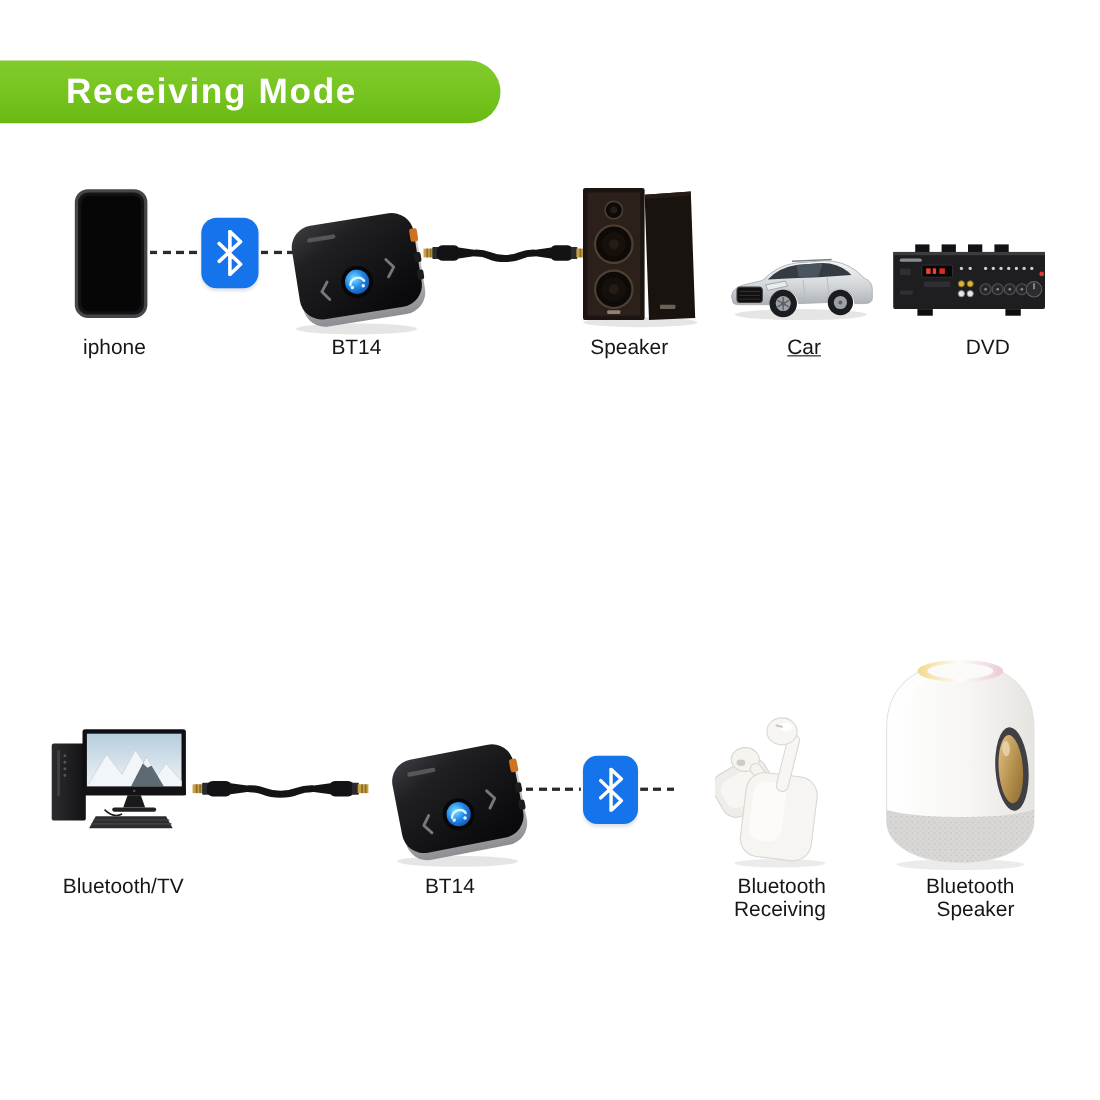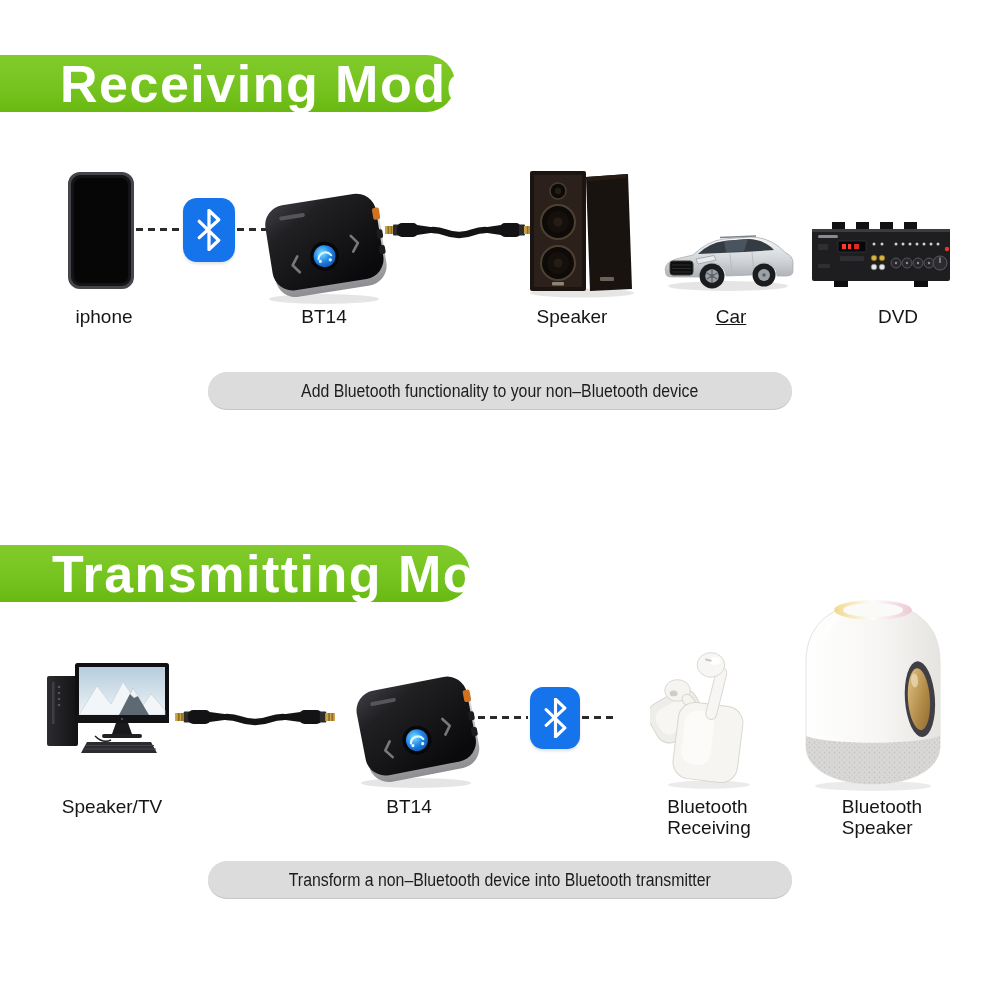--- a/index.html
+++ b/index.html
@@ -3,21 +3,21 @@
 <meta charset="utf-8">
 <style>
   html,body{margin:0;padding:0;background:#fff;}
   .canvas{position:relative;width:1000px;height:1000px;background:#fff;overflow:hidden;
           font-family:"Liberation Sans","DejaVu Sans",sans-serif;}
   .defs{position:absolute;width:0;height:0;}
   .abs{position:absolute;}
   
   .banner{position:absolute;left:0;height:57px;background:linear-gradient(180deg,#81CB2C,var(--green,#76C41F) 55%,#6AB913);
           border-radius:0 29px 29px 0;display:flex;align-items:center;}
-  .banner span{color:var(--bannerText,#fff);font-size:52px;font-weight:700;letter-spacing:1.5px;white-space:nowrap;}
+  .banner span{color:var(--bannerText,#fff);font-size:32px;font-weight:700;letter-spacing:1.5px;white-space:nowrap;}
   .banner1{top:55px;width:455px;}
   .banner1 span{padding-left:60px;}
   .banner2{top:545px;width:470px;}
   .banner2 span{padding-left:52px;}
   
   .pill{position:absolute;left:208px;width:584px;height:38px;border-radius:19px;background:var(--pillBg,#DCDCDC);
         display:flex;align-items:center;justify-content:center;box-shadow:inset 0 -1px 0 #c7c7c7;}
   .pill span{color:var(--pillText,#1C1C1C);font-size:18px;white-space:nowrap;transform:scaleX(0.88);transform-origin:center;}
   .pill1{top:372px;}
   .pill2{top:861px;}
@@ -31,21 +31,21 @@
   .bt-badge{position:absolute;background:var(--blue,#1573EB);display:flex;align-items:center;justify-content:center;
             box-shadow:0 2px 3px rgba(0,0,0,0.12);}
   .badge1{left:183px;top:198px;width:52px;height:64px;border-radius:14px;}
   .badge2{left:530px;top:687px;width:50px;height:62px;border-radius:13px;}
   
   .iphone{left:68px;top:172px;width:66px;height:117px;background:#101012;border:3px solid #46464a;
           border-radius:12px;box-sizing:border-box;box-shadow:inset 0 0 8px rgba(255,255,255,0.06);}
   .iphone .scr{position:absolute;left:3px;top:3px;right:3px;bottom:3px;border-radius:7px;background:#060607;}
   
   .lbl{position:absolute;transform:translateX(-50%);color:var(--labelText,#161616);font-size:19px;
-       line-height:21px;text-align:left;white-space:nowrap;}
+       line-height:21px;text-align:right;white-space:nowrap;}
   .row1{top:306px;}
   .row2{top:796px;}
 </style>
 </head>
 <body>
 
 <div class="canvas">
 
   <svg class="defs" aria-hidden="true">
     <defs>
@@ -249,27 +249,21 @@
       <rect x="104" y="59" width="14" height="6" fill="#0e0e10"></rect>
     </svg>
   </div>
 
   <div class="lbl row1" style="left:104px;">iphone</div>
   <div class="lbl row1" style="left:324px;">BT14</div>
   <div class="lbl row1" style="left:572px;">Speaker</div>
   <div class="lbl row1" style="left:731px;text-decoration:underline;">Car</div>
   <div class="lbl row1" style="left:898px;">DVD</div>
 
-  <div class="pill pill1">
-    <span>Add Bluetooth functionality to your non–Bluetooth device</span>
-  </div>
-
-  <div class="banner banner2">
-    <span>Transmitting Mode</span>
-  </div>
+
 
   <div class="abs" style="left:45px;top:660px;width:137px;height:96px;">
     <svg width="137" height="96" viewBox="0 0 137 96">
       <rect x="2" y="16" width="31" height="70" rx="2" fill="url(#towerG)"></rect>
       <rect x="7" y="22" width="2.5" height="42" fill="#3f3f44"></rect>
       <g fill="#54545c">
         <circle cx="14" cy="27" r="1.3"></circle>
           <circle cx="14" cy="33" r="1.3"></circle>
           <circle cx="14" cy="39" r="1.3"></circle>
           <circle cx="14" cy="45" r="1.3"></circle>
@@ -364,28 +358,25 @@
         <ellipse cx="122" cy="103" rx="15" ry="38" fill="#3f3f44"></ellipse>
         <ellipse cx="121" cy="103" rx="11" ry="31" fill="url(#goldG)"></ellipse>
         <ellipse cx="118" cy="84" rx="3.5" ry="7" fill="#f0ddba" opacity="0.7"></ellipse>
       </g>
       <path d="M26 42 C30 24 48 13 62 11" stroke="#ffffff" stroke-width="6" opacity="0.6" fill="none" stroke-linecap="round"></path>
       <ellipse cx="75" cy="14" rx="39" ry="10" fill="url(#ringG)"></ellipse>
       <ellipse cx="75" cy="14" rx="30" ry="7" fill="#fafaf8"></ellipse>
     </svg>
   </div>
 
-  <div class="lbl row2" style="left:112px;">Speaker/TV</div>
+  <div class="lbl row2" style="left:112px;">Bluetooth/TV</div>
   <div class="lbl row2" style="left:409px;">BT14</div>
   <div class="lbl row2" style="left:709px;">
     <div>Bluetooth</div>
     <div>Receiving</div>
   </div>
   <div class="lbl row2" style="left:882px;">
     <div>Bluetooth</div>
     <div>Speaker</div>
   </div>
 
-  <div class="pill pill2">
-    <span>Transform a non–Bluetooth device into Bluetooth transmitter</span>
-  </div>
 
 </div>
 
 </body></html>

